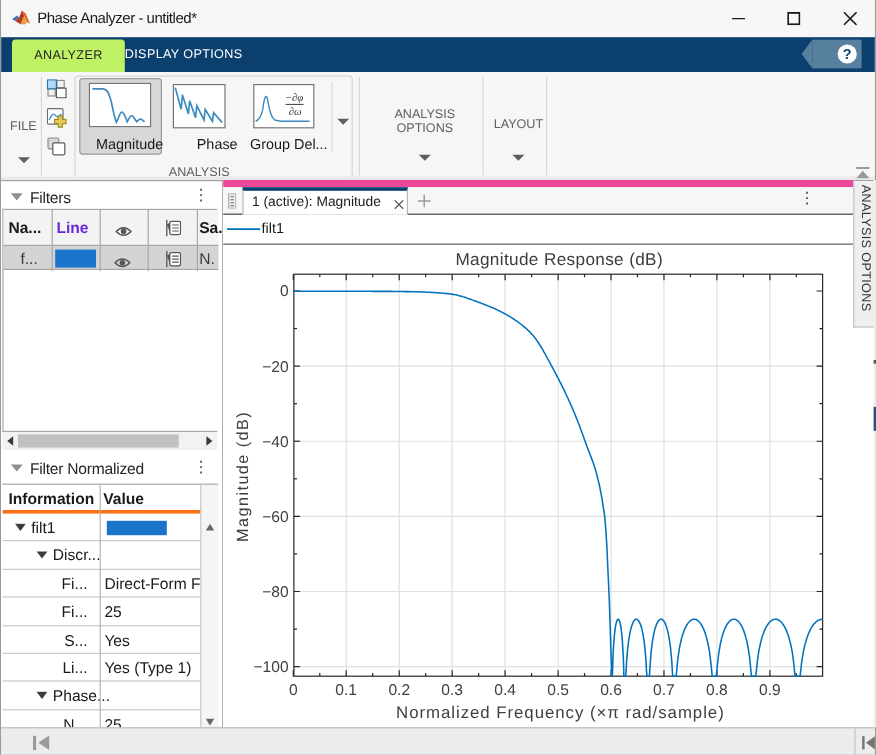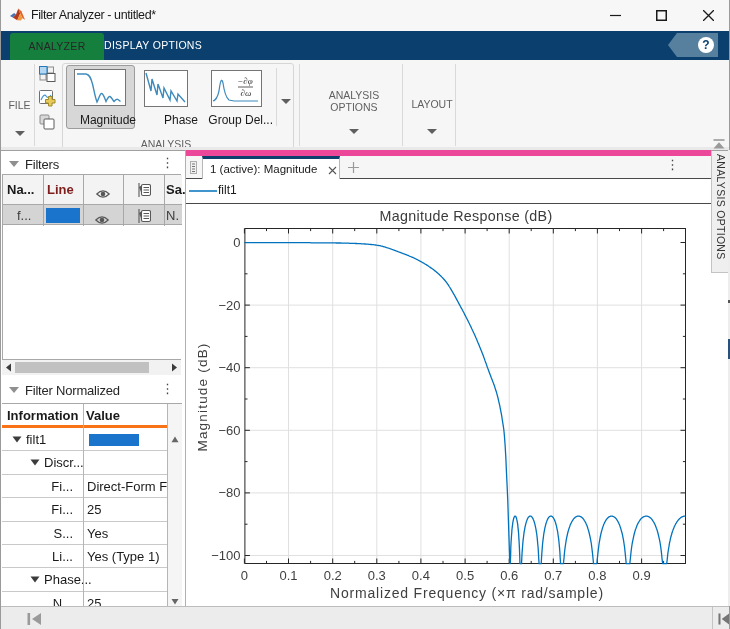--- a/index.html
+++ b/index.html
@@ -8,21 +8,21 @@
 .abs { position:absolute; }
 
 
 #titlebar { position:absolute; left:0; top:0; width:100%; height:31px; background:#f7f7f7; }
 #title-text { position:absolute; left:30px; top:7.5px; font-size:12.5px; letter-spacing:-0.4px; color:#1a1a1a; }
 .winbtn { position:absolute; top:0; width:46px; height:31px; }
 .winbtn svg { position:absolute; left:18px; top:10px; }
 
 
 #tabband { position:absolute; left:0; top:31px; width:100%; height:29px; background:#0b406e; }
-#tab-analyzer { position:absolute; left:9px; top:2px; width:94px; height:27px; background:#15803d; border-radius:3px 3px 0 0; color:#262626; font-size:10.5px; text-align:center; line-height:27px; letter-spacing:0.3px; }
+#tab-analyzer { position:absolute; left:9px; top:2px; width:94px; height:27px; background:#bef264; border-radius:3px 3px 0 0; color:#262626; font-size:10.5px; text-align:center; line-height:27px; letter-spacing:0.3px; }
 #tab-display { position:absolute; left:103px; top:0; width:113px; height:29px; color:#fff; font-size:10.5px; text-align:left; line-height:29px; letter-spacing:0.3px; }
 #helpbtn { position:absolute; right:11px; top:2px; width:41px; height:24px; background:#56809e; }
 #helpbtn:before { content:""; position:absolute; left:-9px; top:0; border-right:9px solid #56809e; border-top:12px solid transparent; border-bottom:12px solid transparent; }
 #helpcirc { position:absolute; right:4px; top:4px; width:16px; height:16px; background:#fff; border-radius:50%; color:#0b406e; font-size:12px; font-weight:bold; text-align:center; line-height:16px; }
 
 
 #ribbon { position:absolute; left:0; top:60px; width:100%; height:87px; background:#f6f6f6; }
 .vsep { position:absolute; top:4px; width:1px; height:82px; background:#d9d9d9; }
 .riblabel { color:#5f5f5f; font-size:10.5px; text-align:center; }
 .dropdown-arrow { width:0; height:0; border-left:5px solid transparent; border-right:5px solid transparent; border-top:5px solid #5f5f5f; }
@@ -51,21 +51,21 @@
 <body>
 <div id="win">
 
   <div id="titlebar">
     <svg class="abs" style="left:9px;top:8px" width="15" height="13" viewBox="0 0 15 13">
       <polygon points="0,8 4.2,5 6,6.5 2.8,9.6" fill="#4572b5"></polygon>
       <polygon points="2.8,9.6 6,6.5 8.3,0.5 10.2,5.4 7.2,12.2" fill="#b33a1d"></polygon>
       <polygon points="8.3,0.5 10.2,5.4 12.6,10.3 15,11.8 11.4,3.2" fill="#e0622a"></polygon>
       <polygon points="7.2,12.2 10.2,5.4 12.6,10.3 10.8,12.4" fill="#ef9a3d"></polygon>
     </svg>
-    <div id="title-text">Filter Analyzer - untitled*</div>
+    <div id="title-text">Phase Analyzer - untitled*</div>
     <div class="winbtn" style="left:591px">
         <svg width="11" height="11" viewBox="0 0 11 11">
           <line x1="0" y1="5.5" x2="11" y2="5.5" stroke="#1a1a1a" stroke-width="1.2"></line>
         </svg>
       </div>
     <div class="winbtn" style="left:637px">
         <svg width="11" height="11" viewBox="0 0 11 11">
           <rect x="0.75" y="0.75" width="9.5" height="9.5" fill="none" stroke="#1a1a1a" stroke-width="1.5"></rect>
         </svg>
       </div>
@@ -149,21 +149,21 @@
   <div id="leftpanel">
     <div class="sechdr" style="margin-top:1px;">
       <div class="tri"></div>
         <div class="txt">Filters</div>
         <div class="dots">⋮</div>
     </div>
 
 <div class="abs" style="left:1px;top:23px;width:179px;height:186px;border:1px solid #a8a8a8;border-right:none;">
   <div class="abs" style="left:0;top:0;width:179px;height:29px;background:#f3f3f3;">
     <div class="abs" style="left:4px;top:7px;font-size:13px;font-weight:bold;color:#1a1a1a;">Na...</div>
-    <div class="abs" style="left:44px;top:7px;font-size:13px;font-weight:bold;color:#7f1d1d;">Line</div>
+    <div class="abs" style="left:44px;top:7px;font-size:13px;font-weight:bold;color:#6d28d9;">Line</div>
     <div class="abs" style="left:93px;top:10px;"><svg width="14" height="10" viewBox="0 0 14 10">
               <path d="M0.8,5 Q7,-1.2 13.2,5 Q7,11.2 0.8,5 Z" fill="none" stroke="#575757" stroke-width="1.2"></path>
               <circle cx="7" cy="5" r="2.3" fill="#575757"></circle>
             </svg></div>
     <div class="abs" style="left:135px;top:8px;"><svg width="13" height="14" viewBox="0 0 13 14">
               <line x1="1" y1="0" x2="1" y2="14" stroke="#575757" stroke-width="1.1"></line>
               <path d="M1,4 L4,2.2 L4,11.8 Z" fill="#575757"></path>
               <rect x="3.5" y="1.5" width="9" height="11" rx="1.5" fill="#fff" stroke="#575757" stroke-width="1.1"></rect>
               <line x1="5.5" y1="4.5" x2="11" y2="4.5" stroke="#575757"></line>
               <line x1="5.5" y1="7" x2="11" y2="7" stroke="#575757"></line>

